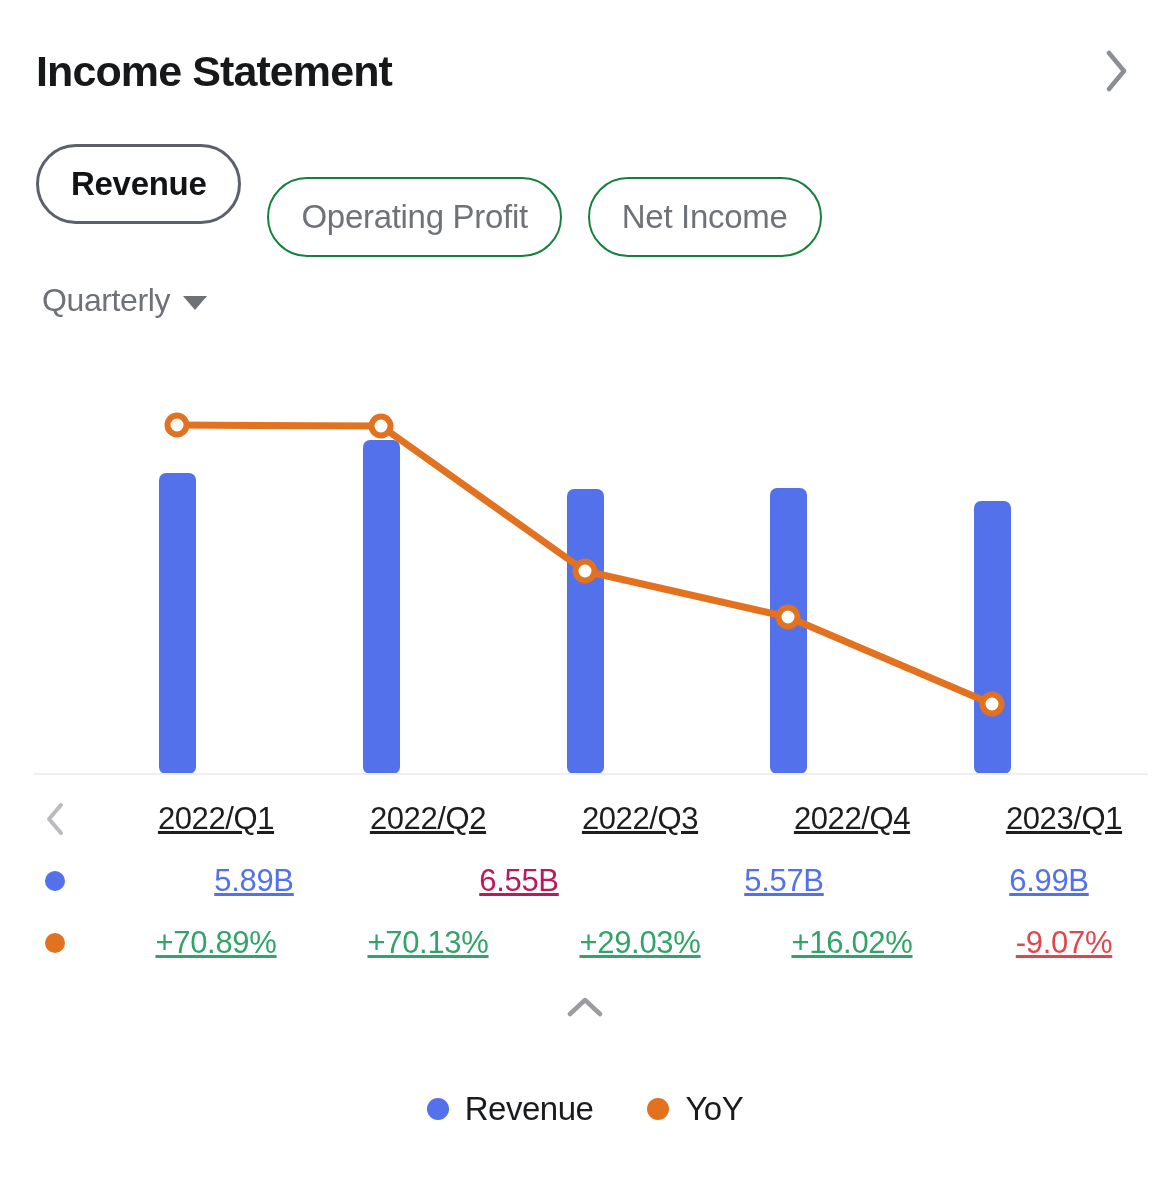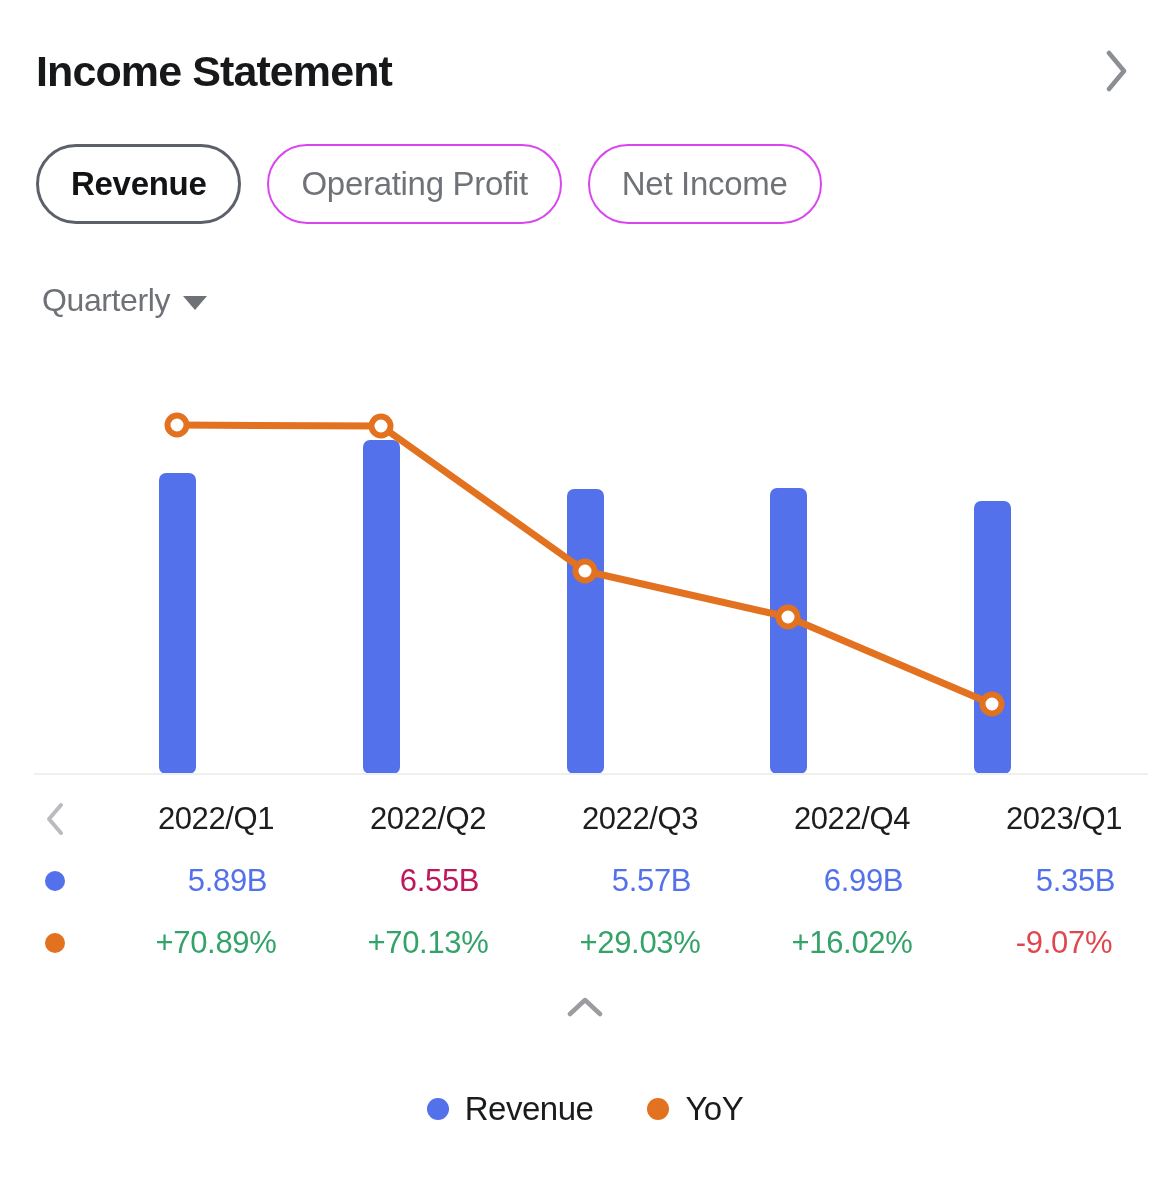--- a/index.html
+++ b/index.html
@@ -68,24 +68,25 @@
     cursor: pointer;
     white-space: nowrap;
   }
   .tab.active {
     border: 3px solid #5c6169;
     color: #111315;
     font-weight: 700;
     letter-spacing: -0.3px;
   }
   .tab.inactive {
-    border: 2px solid #d946ef;
+    border: 2px solid #15803d;
     color: #6f7378;
     font-weight: 400;
     letter-spacing: -0.3px;
+    margin-top: 33px;
   }
 
   
   .period {
     position: absolute;
     left: 42px;
     top: 282px;
     display: flex;
     align-items: center;
     gap: 13px;
@@ -139,20 +140,21 @@
   .gutter {
     width: 110px;
     flex: 0 0 110px;
     display: flex;
     align-items: center;
     justify-content: center;
   }
   .cell {
     flex: 1 1 0;
     text-align: center;
+    text-decoration: underline;
   }
   .row-periods { height: 62px; }
   .row-periods .cell {
     font-size: 31px;
     color: #1c1d1f;
     letter-spacing: -0.4px;
   }
   .chev-left {
     width: 30px;
     height: 38px;
@@ -296,21 +298,20 @@
     </div>
 
     <div class="row row-value">
       <div class="gutter">
         <span class="dot" style="background:#5271ea"></span>
       </div>
       <div class="cell" style="color:#5271ea">5.89B</div>
       <div class="cell" style="color:#be185d">6.55B</div>
       <div class="cell" style="color:#5271ea">5.57B</div>
       <div class="cell" style="color:#5271ea">6.99B</div>
-      <div class="cell" style="color:#5271ea">5.35B</div>
     </div>
 
     <div class="row row-yoy">
       <div class="gutter">
         <span class="dot" style="background:#e2721f"></span>
       </div>
       <div class="cell" style="color:#34a36a">+70.89%</div>
       <div class="cell" style="color:#34a36a">+70.13%</div>
       <div class="cell" style="color:#34a36a">+29.03%</div>
       <div class="cell" style="color:#34a36a">+16.02%</div>

